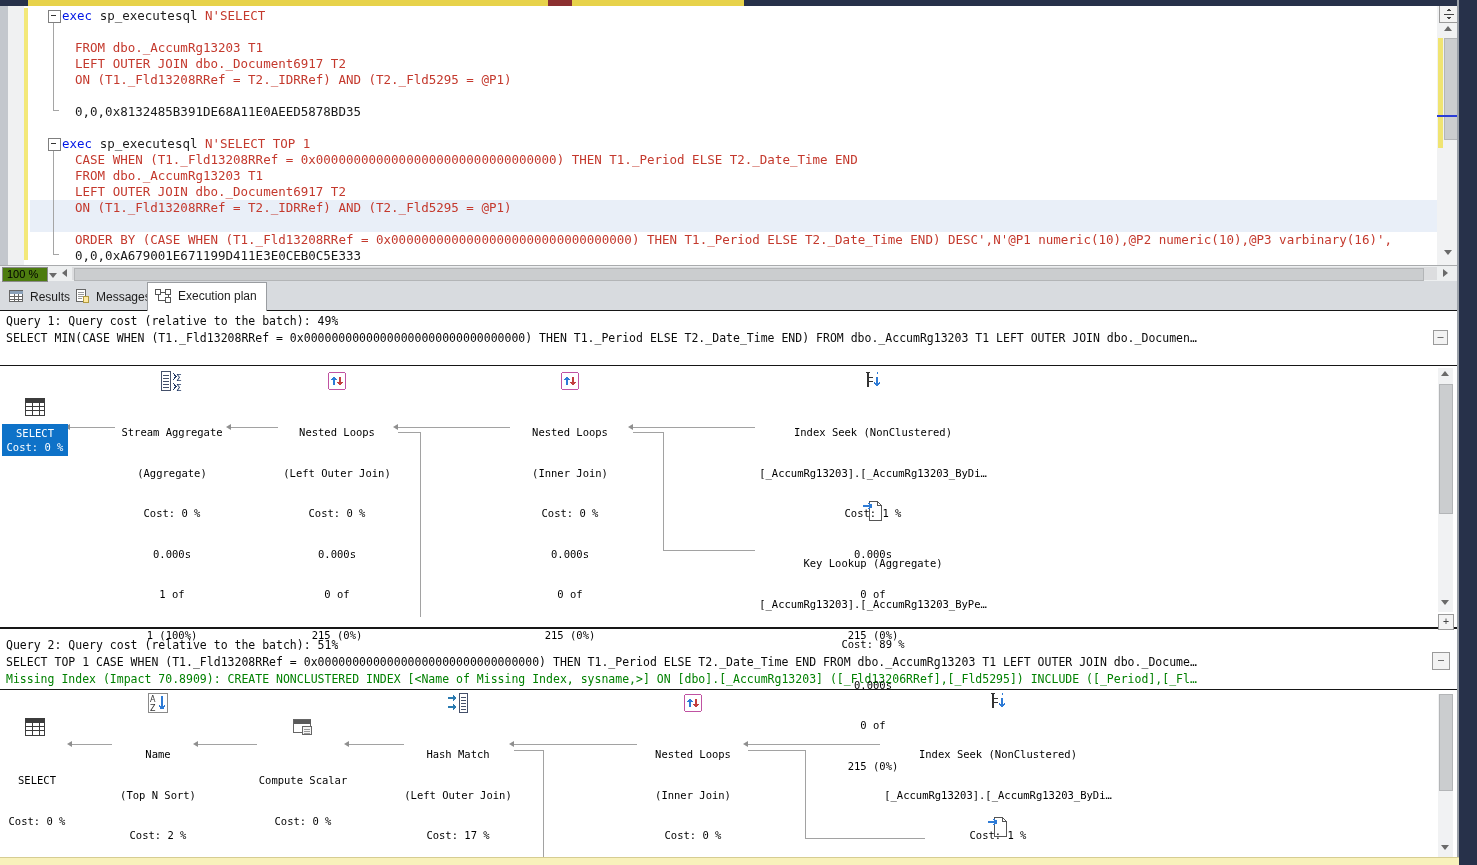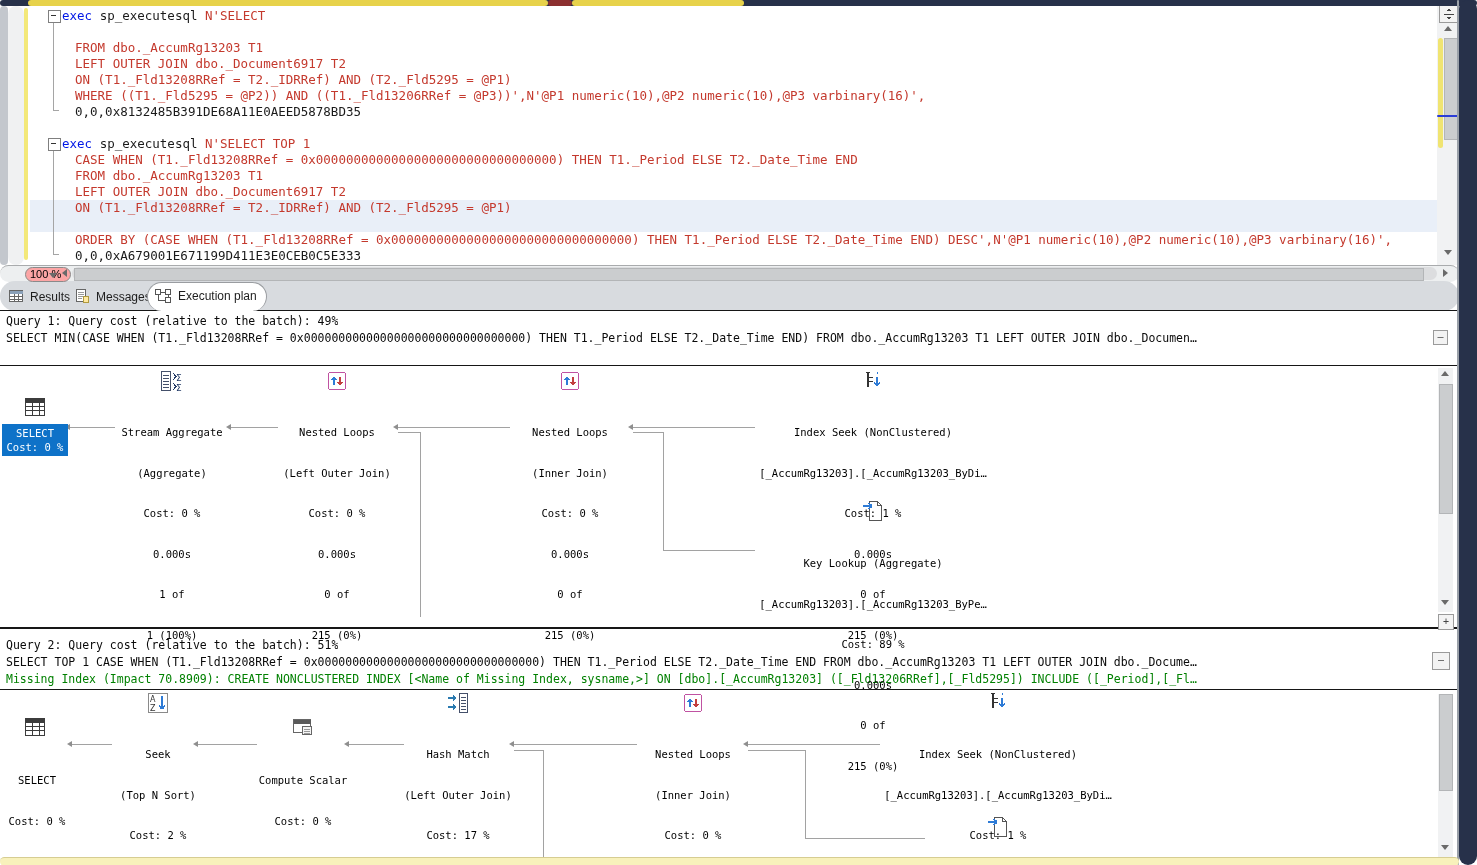--- a/index.html
+++ b/index.html
@@ -1,17 +1,17 @@
 <!DOCTYPE html>
 <html><head>
 <meta charset="utf-8">
 <style>
   html,body{margin:0;padding:0;width:1477px;height:865px;overflow:hidden;background:#fff;}
   #app{position:relative;width:1477px;height:865px;font-family:"Liberation Sans",sans-serif;}
-  .abs{position:absolute;border-radius:18px;}
+  .abs{position:absolute;}
   
   .eline{position:absolute;left:75px;height:16px;font:12.5px "DejaVu Sans Mono",monospace;white-space:pre;color:#000;z-index:4;}
   .eline.first{left:62px;}
   .kw{color:#0017e6;}
   .str{color:#c4392d;}
   .pl{color:#1a1a1a;}
   .rowhl{position:absolute;left:30px;width:1407px;height:16px;background:#e9eff8;z-index:1;}
   .foldbox{position:absolute;width:11px;height:11px;background:#fff;border:1px solid #7f7f7f;z-index:5;}
   .foldbox:before{content:"";position:absolute;left:2px;top:4px;width:5px;height:1px;background:#333;}
   .foldline{position:absolute;width:1px;background:#a5a5a5;z-index:3;}
@@ -59,21 +59,20 @@
     <div class="foldline" style="left:53px;top:143px;height:105px;"></div>
     <div class="foldtick" style="left:53px;top:248px;width:6px;"></div>
 
     <div class="rowhl" style="top:194px;"></div>
     <div class="rowhl" style="top:210px;"></div>
 
     <div class="eline first" style="top:2px;"><span class="kw">exec</span><span class="pl"> sp_executesql </span><span class="str">N'SELECT</span></div>
     <div class="eline str" style="top:34px;">FROM dbo._AccumRg13203 T1</div>
     <div class="eline str" style="top:50px;">LEFT OUTER JOIN dbo._Document6917 T2</div>
     <div class="eline str" style="top:66px;">ON (T1._Fld13208RRef = T2._IDRRef) AND (T2._Fld5295 = @P1)</div>
-    <div class="eline str" style="top:82px;">WHERE ((T1._Fld5295 = @P2)) AND ((T1._Fld13206RRef = @P3))',N'@P1 numeric(10),@P2 numeric(10),@P3 varbinary(16)',</div>
     <div class="eline pl" style="top:98px;">0,0,0x8132485B391DE68A11E0AEED5878BD35</div>
 
     <div class="eline first" style="top:130px;"><span class="kw">exec</span><span class="pl"> sp_executesql </span><span class="str">N'SELECT TOP 1</span></div>
     <div class="eline str" style="top:146px;">CASE WHEN (T1._Fld13208RRef = 0x00000000000000000000000000000000) THEN T1._Period ELSE T2._Date_Time END</div>
     <div class="eline str" style="top:162px;">FROM dbo._AccumRg13203 T1</div>
     <div class="eline str" style="top:178px;">LEFT OUTER JOIN dbo._Document6917 T2</div>
     <div class="eline str" style="top:194px;">ON (T1._Fld13208RRef = T2._IDRRef) AND (T2._Fld5295 = @P1)</div>
     <div class="eline str" style="top:226px;">ORDER BY (CASE WHEN (T1._Fld13208RRef = 0x00000000000000000000000000000000) THEN T1._Period ELSE T2._Date_Time END) DESC',N'@P1 numeric(10),@P2 numeric(10),@P3 varbinary(16)',</div>
     <div class="eline pl" style="top:242px;">0,0,0xA679001E671199D411E3E0CEB0C5E333</div>
   </div>
@@ -86,21 +85,21 @@
         <path d="M9 14l2.5-3h-5z" fill="#444"></path>
       </svg>
   </div>
   <div class="tri tri-up" style="left:1444px;top:26px;"></div>
   <div class="abs" style="left:1438px;top:38px;width:5px;height:110px;background:#f0e472;z-index:8;"></div>
   <div class="thumb" style="left:1444px;top:38px;width:13px;height:100px;"></div>
   <div class="abs" style="left:1437px;top:115px;width:22px;height:2px;background:#2b3cd6;z-index:9;"></div>
   <div class="tri tri-down" style="left:1444px;top:250px;"></div>
 
   <div class="abs" style="left:0;top:265px;width:1459px;height:16px;background:#edeff0;border-top:1px solid #a9abad;"></div>
-  <div class="abs" style="left:2px;top:267px;width:40px;height:13px;background:#fca5a5;border:1px solid #8a8a8a;font:11px 'Liberation Sans',sans-serif;padding-left:4px;z-index:9;margin-left:23px;">100 %</div>
+  <div class="abs" style="left:2px;top:267px;width:40px;height:13px;background:#4d7c0f;border:1px solid #8a8a8a;font:11px 'Liberation Sans',sans-serif;padding-left:4px;z-index:9;">100 %</div>
   <div class="abs" style="left:47px;top:267px;width:12px;height:15px;z-index:9;">
       <span class="tri tri-down" style="left:2px;top:6px;"></span>
     </div>
   <div class="tri tri-left" style="left:62px;top:269px;"></div>
   <div class="abs" style="left:72px;top:267px;width:1365px;height:13px;background:#dcdddf;z-index:7;"></div>
   <div class="thumb" style="left:74px;top:268px;width:1348px;height:11px;"></div>
   <div class="tri tri-right" style="left:1443px;top:269px;"></div>
 
   <div class="abs" style="left:0;top:281px;width:1459px;height:30px;background:#d8dbdf;"></div>
   <div class="abs" style="left:4px;top:285px;width:66px;height:24px;z-index:8;">
@@ -309,21 +308,21 @@
         <path d="M16.5 3.5v4h4" fill="none" stroke="#555"></path>
         <path d="M2 8h9m0 0L7.5 5M11 8l-3.5 3" stroke="#2e7bd6" fill="none" stroke-width="1.7"></path>
       </svg>
     </div>
 
   <div class="pn" style="left:0px;top:747px;width:74px;">
     <div>SELECT</div>
     <div>Cost: 0 %</div>
   </div>
   <div class="pn" style="left:28px;top:721px;">
-    <div>Seek</div>
+    <div>Name</div>
     <div>(Top N Sort)</div>
     <div>Cost: 2 %</div>
     
     
     
   </div>
   <div class="pn" style="left:173px;top:747px;">
     <div>Compute Scalar</div>
     <div>Cost: 0 %</div>
   </div>

